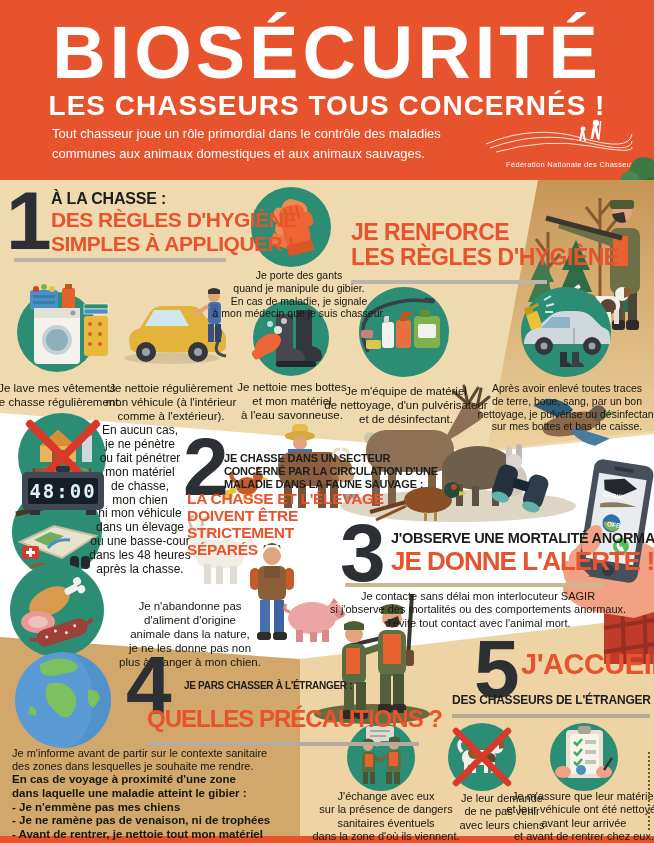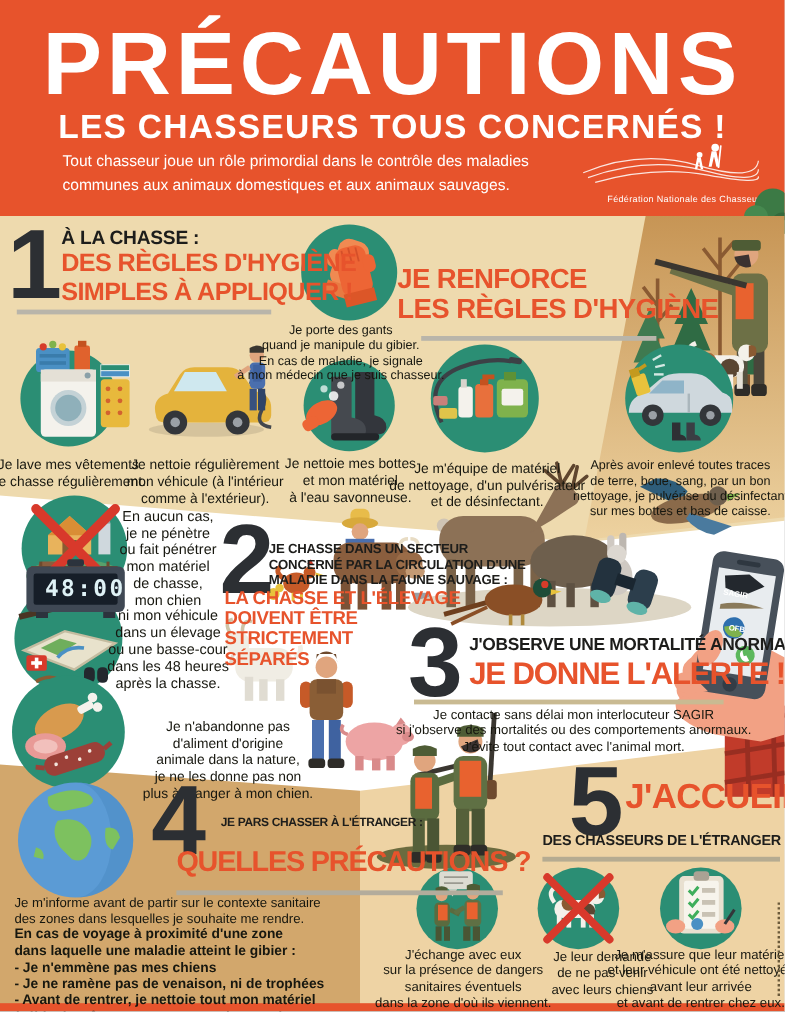--- a/index.html
+++ b/index.html
@@ -10,40 +10,40 @@
     font-size:74px;font-weight:700;color:#fff;letter-spacing:4px;white-space:pre;}
   .h-sub{position:absolute;left:50%;top:90px;transform:translateX(-50%);
     font-size:28px;font-weight:700;color:#fff;letter-spacing:1px;white-space:pre;}
   .h-intro{position:absolute;left:52px;top:124px;font-size:13px;line-height:1.5;
     color:#fff;white-space:pre;}
   .h-logo{position:absolute;right:16px;top:118px;width:162px;text-align:right;color:#fff;}
   .h-logo-text{font-size:7.5px;margin-top:-2px;letter-spacing:.3px;}
   .bgsvg{position:absolute;left:0;top:0;z-index:2;}
   .txt{position:absolute;z-index:3;}
   .pre{white-space:pre;}
-  .ctr{transform:translateX(-50%);text-align:left;padding-left:16px;}
+  .ctr{transform:translateX(-50%);text-align:left;}
   .num{font-weight:700;font-size:82px;line-height:.9;color:#2c2f33;letter-spacing:-3px;}
   .kick{font-weight:700;color:#1d1d1b;letter-spacing:-.2px;}
   .head{font-weight:700;color:#e7532c;}
   .cap{font-size:11.5px;line-height:1.22;color:#17170f;white-space:pre;text-align:center;
     transform:translateX(-50%);}
   .rule{background:#b9b5aa;height:4px;}
   .clock-text{font-family:"DejaVu Sans Mono","Liberation Mono",monospace;font-weight:700;
     font-size:19px;color:#dff2f6;letter-spacing:2px;}
   .phone-label{font-size:6.5px;font-weight:700;color:#fff;transform:translateX(-50%) rotate(9deg);}
   .credits{position:absolute;left:648px;top:752px;width:2px;height:78px;z-index:3;
     border-left:2px dotted #6b5a3a;}
 </style>
 </head>
 <body>
 
 <div class="poster">
 
   <div class="hdr">
-    <div class="h-title">PRÉCAUTIONS</div>
+    <div class="h-title">BIOSÉCURITÉ</div>
     <div class="h-sub">LES CHASSEURS TOUS CONCERNÉS !</div>
     <div class="h-intro">Tout chasseur joue un rôle primordial dans le contrôle des maladies
 communes aux animaux domestiques et aux animaux sauvages.</div>
     <div class="h-logo">
       <svg width="156" height="40" viewBox="0 0 156 40">
         <g stroke="#fff" fill="none" stroke-width="1" opacity="0.85">
           <path d="M4,26 Q52,6 100,20 T150,16"></path>
           <path d="M8,30 Q58,12 104,24 T150,23"></path>
           <path d="M14,34 Q64,20 108,28 T150,29"></path>
         </g>
@@ -548,29 +548,29 @@
   <div class="txt num pre" style="left:6px;top:184px">1</div>
   <div class="txt kick pre" style="left:51px;top:190px;font-size:16px">À LA CHASSE :</div>
   <div class="txt head pre" style="left:51px;top:208px;font-size:21px;line-height:1.12;letter-spacing:-0.5px">DES RÈGLES D'HYGIÈNE
 SIMPLES À APPLIQUER !</div>
   <div class="txt rule" style="left:14px;top:258px;width:212px"></div>
   <div class="txt cap" style="left:57px;top:381px">Je lave mes vêtements
 de chasse régulièrement.</div>
   <div class="txt cap" style="left:171px;top:381px">Je nettoie régulièrement
 mon véhicule (à l'intérieur
 comme à l'extérieur).</div>
-  <div class="txt cap" style="left:284px;top:269px;font-size:10.5px">Je porte des gants
+  <div class="txt cap" style="left:299px;top:269px;font-size:10.5px">Je porte des gants
 quand je manipule du gibier.
 En cas de maladie, je signale
 à mon médecin que je suis chasseur.</div>
   <div class="txt cap" style="left:292px;top:380px">Je nettoie mes bottes
 et mon matériel
 à l'eau savonneuse.</div>
 
-  <div class="txt head pre" style="left:331px;top:220px;font-size:23px;line-height:1.1;letter-spacing:-0.5px">JE RENFORCE
+  <div class="txt head pre" style="left:351px;top:220px;font-size:23px;line-height:1.1;letter-spacing:-0.5px">JE RENFORCE
 LES RÈGLES D'HYGIÈNE</div>
   <div class="txt rule" style="left:351px;top:280px;width:196px"></div>
   <div class="txt cap" style="left:406px;top:384px">Je m'équipe de matériel
 de nettoyage, d'un pulvérisateur
 et de désinfectant.</div>
   <div class="txt cap" style="left:567px;top:382px;font-size:10.5px">Après avoir enlevé toutes traces
 de terre, boue, sang, par un bon
 nettoyage, je pulvérise du désinfectant
 sur mes bottes et bas de caisse.</div>
 

